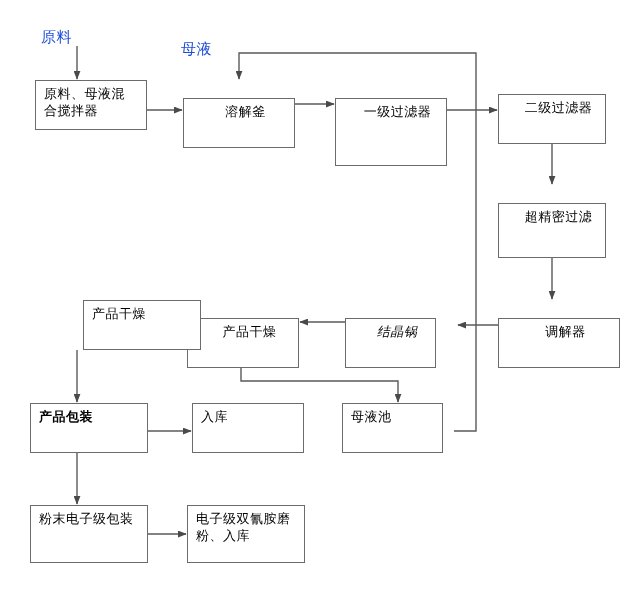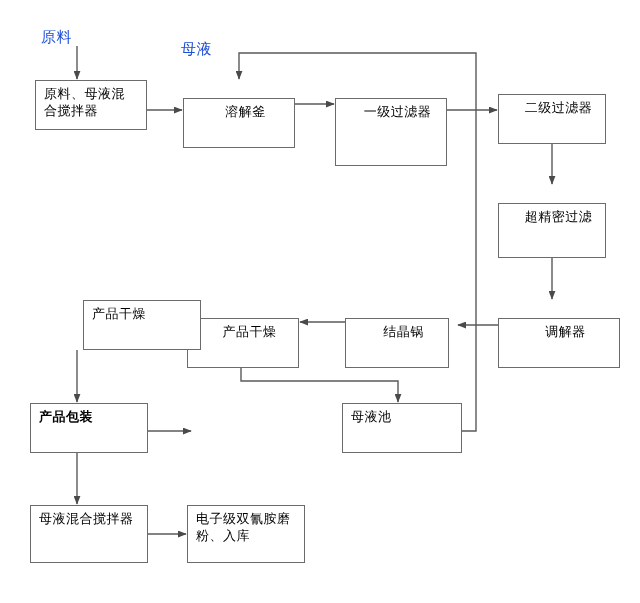--- a/index.html
+++ b/index.html
@@ -108,28 +108,29 @@
   <div class="node center" style="left:183px; top:80px; width:112px; height:50px;">溶解釜</div>
 
   <div class="node center" style="left:335px; top:80px; width:112px; height:68px;">一级过滤器</div>
 
   <div class="node center" style="left:498px; top:76px; width:108px; height:50px;">二级过滤器</div>
 
   <div class="node center" style="left:498px; top:185px; width:108px; height:55px;">超精密过滤</div>
 
   <div class="node center" style="left:498px; top:300px; width:122px; height:50px;">调解器</div>
 
-  <div class="node center" style="left:345px; top:300px; width:104px; height:50px;">结晶锅</div>
+  <div class="node center" style="left:345px; top:300px; width:91px; height:50px;font-style:italic;">结晶锅</div>
 
   <div class="node center" style="left:187px; top:300px; width:112px; height:50px;">产品干燥</div>
 
   <div class="node" style="left:46px; top:300px; width:118px; height:50px;margin-left:37px;">产品干燥</div>
 
   <div class="node" style="left:30px; top:403px; width:118px; height:50px;font-weight:bold;">产品包装</div>
 
+  <div class="node" style="left:192px; top:403px; width:112px; height:50px;">入库</div>
 
-  <div class="node" style="left:342px; top:403px; width:120px; height:50px;">母液池</div>
+  <div class="node" style="left:342px; top:403px; width:101px; height:50px;">母液池</div>
 
-  <div class="node" style="left:30px; top:505px; width:118px; height:58px;">母液混合搅拌器</div>
+  <div class="node" style="left:30px; top:505px; width:118px; height:58px;">粉末电子级包装</div>
 
   <div class="node" style="left:187px; top:505px; width:118px; height:58px;">电子级双氰胺磨粉、入库</div>
 
 </div>
 
 </body></html>

